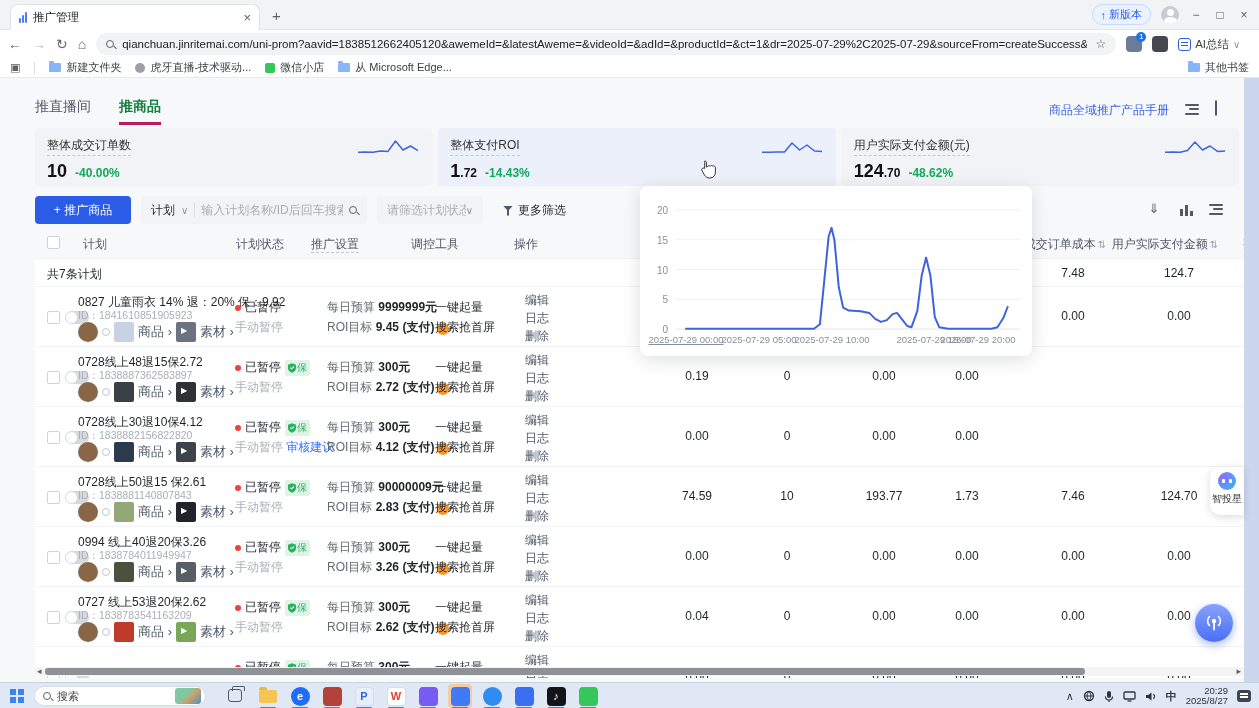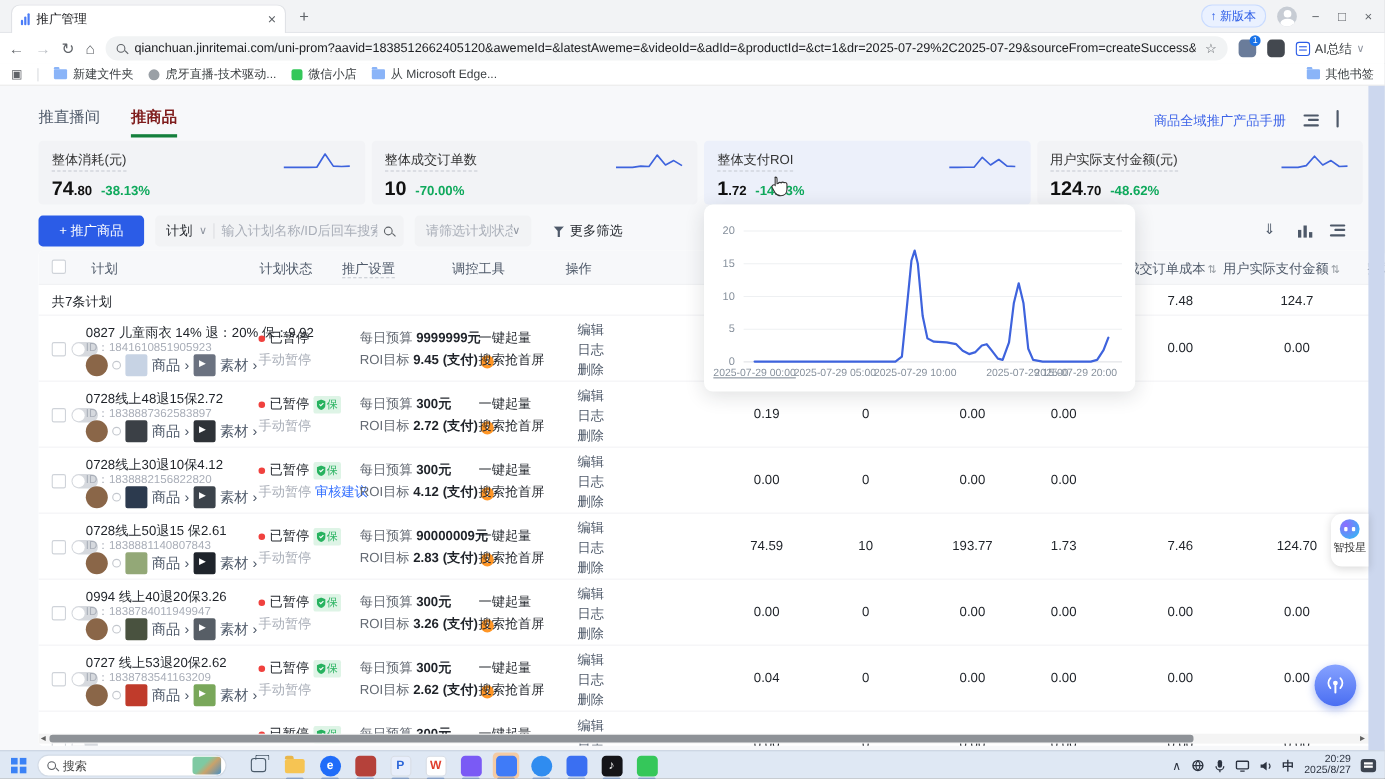--- a/index.html
+++ b/index.html
@@ -38,21 +38,21 @@
   .fold:before{content:"";position:absolute;left:0;top:-2px;width:5px;height:2px;background:#8ab4f8;border-radius:1px 1px 0 0}
   .dotfav{width:10px;height:10px;border-radius:50%;background:#9aa0a6;flex:none}
   .dotfav.green{background:#35c75a;border-radius:2px}
   .bkdiv{width:1px;height:12px;background:#dadce0}
   .bookbar .spacer{flex:1}
   
   .content{position:absolute;left:0;top:78px;right:0;bottom:26px;background:#f7f8fa}
   .vstrip{position:absolute;right:0;top:0;width:15px;bottom:0;background:#ccd7ee}
   .ptabs{position:absolute;left:35px;top:20px;display:flex;gap:28px;font-size:14px}
   .ptab{color:#4e5969;padding-bottom:6px;cursor:pointer}
-  .ptab.act{color:#7f1d1d;font-weight:bold;border-bottom:3px solid #15803d}
+  .ptab.act{color:#15803d;font-weight:bold;border-bottom:3px solid #be185d}
   .manual{position:absolute;top:24px;right:90px;color:#3c63e8;font-size:12px}
   .hdico{position:absolute;top:23px;width:16px;height:16px;color:#4e5969}
   .sliders i{display:block;height:2px;background:#4e5969;margin:2.5px 0;border-radius:1px;position:relative}
   .sliders i:nth-child(1){width:14px}.sliders i:nth-child(2){width:10px;margin-left:4px}.sliders i:nth-child(3){width:14px}
   .expand{border:1.6px solid #4e5969;border-radius:2px;width:13px;height:13px}
   
   .cards{position:absolute;left:35px;top:50px;width:1204px;height:58px;display:flex;gap:6px}
   .scard{flex:1;background:#f2f3f6;border-radius:4px;padding:9px 12px;position:relative}
   .scard.hover{background:#ecEFf9;background:#ecf0fa}
   .slabel{font-size:12px;color:#333;display:inline-block;border-bottom:1px dashed #c4c8cf;padding-bottom:1px}
@@ -236,39 +236,28 @@
     <a class="manual">商品全域推广产品手册</a>
     <span class="hdico sliders" style="right:58px">
         <i></i>
         <i></i>
         <i></i>
       </span>
     <span class="hdico" style="right:28px"><span class="expand"></span></span>
 
     <div class="cards" id="cards">
         <div class="scard">
-    <span class="slabel">整体消耗(元)</span>
-    <svg class="spark" viewBox="0 0 64 18">
-            <polyline fill="none" stroke="#3e63dd" stroke-width="1.5" stroke-linejoin="round" points="2.0,15.2 9.5,15.2 17.0,15.0 24.5,15.2 32.0,15.0 39.5,3.0 47.0,14.0 54.5,14.4 62.0,14.0"></polyline>
-          </svg>
-    <div class="sval">
-      <span class="vint">74</span>
-      <span class="vdec">.80</span>
-      <span class="delta down">-38.13%</span>
-    </div>
-  </div>
-        <div class="scard">
     <span class="slabel">整体成交订单数</span>
     <svg class="spark" viewBox="0 0 64 18">
             <polyline fill="none" stroke="#3e63dd" stroke-width="1.5" stroke-linejoin="round" points="2.0,15.2 9.5,15.0 17.0,15.2 24.5,14.0 32.0,14.4 39.5,4.0 47.0,13.0 54.5,9.0 62.0,13.6"></polyline>
           </svg>
     <div class="sval">
       <span class="vint">10</span>
       <span class="vdec"></span>
-      <span class="delta down">-70.00%</span>
+      <span class="delta down">-40.00%</span>
     </div>
   </div>
         <div class="scard hover">
     <span class="slabel">整体支付ROI</span>
     <svg class="spark" viewBox="0 0 64 18">
             <polyline fill="none" stroke="#3e63dd" stroke-width="1.5" stroke-linejoin="round" points="2.0,15.2 9.5,15.2 17.0,15.0 24.5,15.0 32.0,6.0 39.5,13.0 47.0,8.0 54.5,14.0 62.0,14.4"></polyline>
           </svg>
     <div class="sval">
       <span class="vint">1</span>
       <span class="vdec">.72</span>

